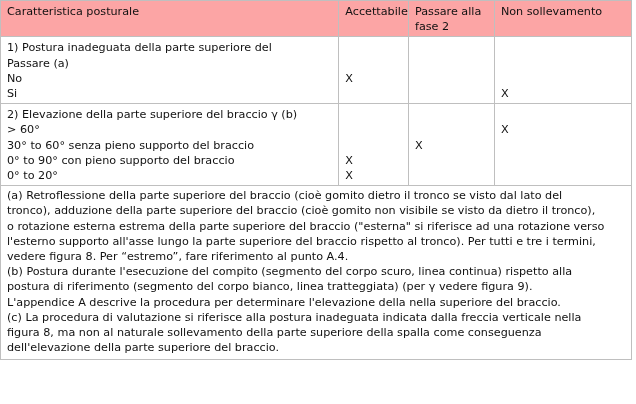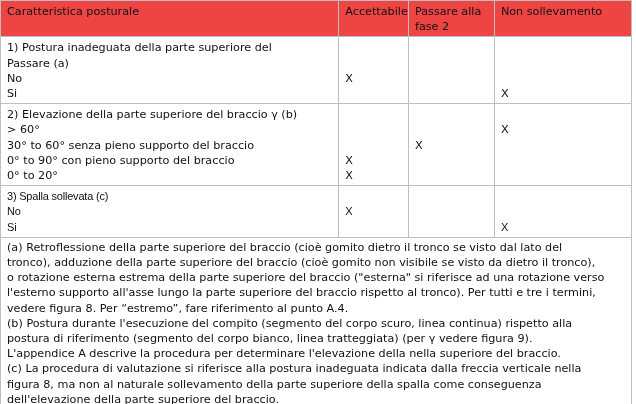--- a/index.html
+++ b/index.html
@@ -14,21 +14,21 @@
       table-layout: fixed;
     }
     .tbl td, .tbl th {
       border: 1px solid #bfbfbf;
       vertical-align: top;
       padding: 3px 6px 2px 6px;
       line-height: 15.2px;
       text-align: left;
       font-weight: normal;
     }
-    .tbl thead th { background: #ef4444; height: 30px; }
+    .tbl thead th { background: #fca5a5; height: 30px; }
     .col1 { width: 311px; }
     .col2 { width: 64px; }
     .col3 { width: 79px; }
     .col4 { width: 126px; }
     .line { display: block; white-space: nowrap; }
     .blank { display: block; height: 15.2px; }
     .narrow { font-family: "Liberation Sans", sans-serif; font-size: 11px; letter-spacing: -0.2px; }
     .notes td { padding-top: 2px; padding-bottom: 4px; }
     .notes .line { white-space: normal; }
   </style>
@@ -96,37 +96,20 @@
         <span class="blank"></span>
           <span class="blank"></span>
         <span class="line">X</span>
       </td>
       <td>
         <span class="blank"></span>
         <span class="line">X</span>
       </td>
     </tr>
 
-    <tr>
-      <td class="narrow">
-        <span class="line">3) Spalla sollevata (c)</span>
-        <span class="line">No</span>
-        <span class="line">Si</span>
-      </td>
-      <td class="narrow">
-        <span class="blank"></span>
-        <span class="line">X</span>
-      </td>
-      <td></td>
-      <td class="narrow">
-        <span class="blank"></span>
-          <span class="blank"></span>
-        <span class="line">X</span>
-      </td>
-    </tr>
 
     <tr class="notes">
       <td colspan="4">
         <span class="line">(a) Retroflessione della parte superiore del braccio (cioè gomito dietro il tronco se visto dal lato del</span>
         <span class="line">tronco), adduzione della parte superiore del braccio (cioè gomito non visibile se visto da dietro il tronco),</span>
         <span class="line">o rotazione esterna estrema della parte superiore del braccio ("esterna" si riferisce ad una rotazione verso</span>
         <span class="line">l'esterno supporto all'asse lungo la parte superiore del braccio rispetto al tronco). Per tutti e tre i termini,</span>
         <span class="line">vedere figura 8. Per “estremo”, fare riferimento al punto A.4.</span>
         <span class="line">(b) Postura durante l'esecuzione del compito (segmento del corpo scuro, linea continua) rispetto alla</span>
         <span class="line">postura di riferimento (segmento del corpo bianco, linea tratteggiata) (per γ vedere figura 9).</span>

